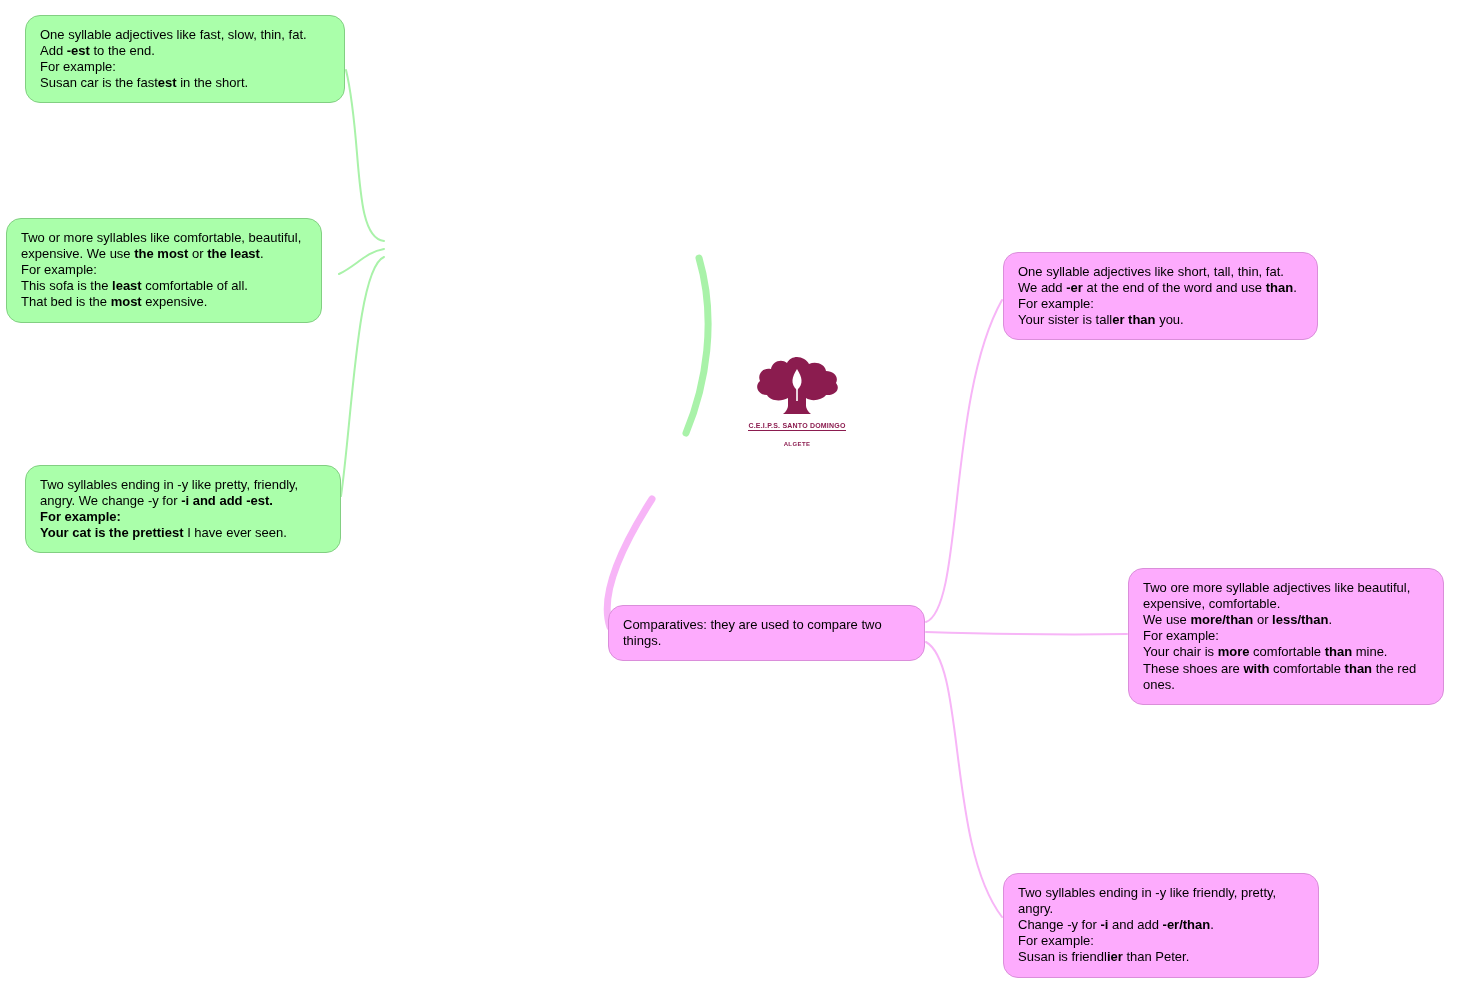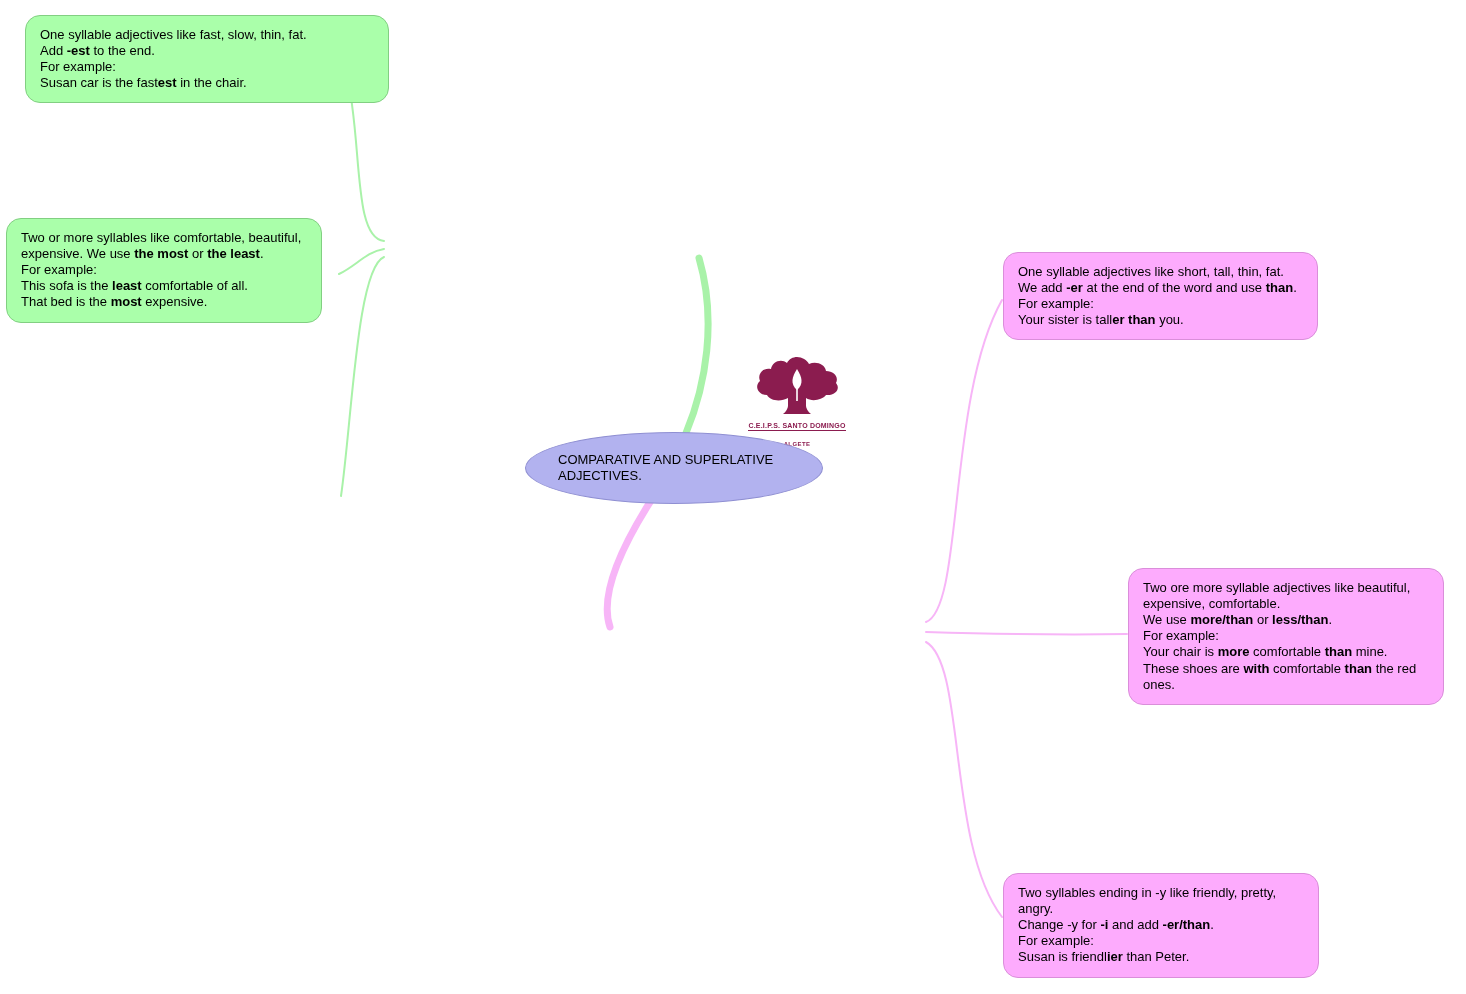--- a/index.html
+++ b/index.html
@@ -36,46 +36,47 @@
     <path class="line-green-main" d="M 699 258 C 717 320, 706 385, 686 433"></path>
     <path class="line-green" d="M 384 241 C 352 238, 363 140, 346 70"></path>
     <path class="line-green" d="M 384 249 C 366 252, 356 266, 339 274"></path>
     <path class="line-green" d="M 384 257 C 357 268, 352 420, 341 496"></path>
     <path class="line-pink-main" d="M 652 499 C 618 552, 600 598, 610 627"></path>
     <path class="line-pink" d="M 926 622 C 964 608, 947 398, 1002 300"></path>
     <path class="line-pink" d="M 926 632 C 993 634, 1060 635, 1127 634"></path>
     <path class="line-pink" d="M 926 642 C 966 664, 947 845, 1002 917"></path>
   </svg>
 
-  <div class="node green" style="left:25px; top:15px; width:364px;"><span>One syllable adjectives like fast, slow, thin, fat.
+  <div class="node green" style="left:25px; top:15px; width:320px;"><span>One syllable adjectives like fast, slow, thin, fat.
 Add </span><span class="b">-est</span><span> to the end.
 For example:
-Susan car is the fast</span><span class="b">est</span><span> in the chair.</span></div>
+Susan car is the fast</span><span class="b">est</span><span> in the short.</span></div>
 
   <div class="node green" style="left:6px; top:218px; width:316px;"><span>Two or more syllables like comfortable, beautiful, expensive. We use </span><span class="b">the most</span><span> or </span><span class="b">the least</span><span>.
 For example:
 This sofa is the </span><span class="b">least</span><span> comfortable of all.
 That bed is the </span><span class="b">most</span><span> expensive.</span></div>
 
+  <div class="node green" style="left:25px; top:465px; width:316px;"><span>Two syllables ending in -y like pretty, friendly, angry. We change -y for </span><span class="b">-i and add -est.</span><span>
+</span><span class="b">For example:</span><span>
+</span><span class="b">Your cat is the prettiest</span><span> I have ever seen.</span></div>
 
 
   <div class="logo">
     <svg width="84" height="58" viewBox="0 0 84 58">
       <path class="canopy" d="M42 1 C47 1 52 4 54 8 C61 5 70 8 71 15 C79 15 84 21 81 27 C86 33 80 40 71 39 C67 44 57 46 51 42 L51 50 C51 52 53 56 56 58 L28 58 C31 56 33 52 33 50 L33 42 C26 46 15 45 12 39 C3 39 -1 30 5 25 C2 18 8 11 16 13 C17 6 26 2 32 7 C34 3 38 1 42 1 Z"></path>
       <path class="drop" d="M42 13 C47 21 49 28 42 34 C35 28 37 21 42 13 Z"></path>
       <rect class="stem" x="41.2" y="31" width="1.6" height="14"></rect>
     </svg>
     <div class="logo-line1">C.E.I.P.S. SANTO DOMINGO</div><br>
     <span class="logo-line2">ALGETE</span>
   </div>
 
-  <div class="center-ellipse">
-    <span class="title">COMPARATIVE AND SUPERLATIVE ADJECTIVES.</span>
-  </div>
 
+  <div class="node pink" style="left:608px; top:605px; width:317px;">Comparatives: they are used to compare two things.</div>
 
   <div class="node pink" style="left:1003px; top:252px; width:315px;"><span>One syllable adjectives like short, tall, thin, fat.
 We add </span><span class="b">-er</span><span> at the end of the word and use </span><span class="b">than</span><span>.
 For example:
 Your sister is tall</span><span class="b">er than</span><span> you.</span></div>
 
   <div class="node pink" style="left:1128px; top:568px; width:316px;"><span>Two ore more syllable adjectives like beautiful, expensive, comfortable.
 We use </span><span class="b">more/than</span><span> or </span><span class="b">less/than</span><span>.
 For example:
 Your chair is </span><span class="b">more</span><span> comfortable </span><span class="b">than</span><span> mine.

